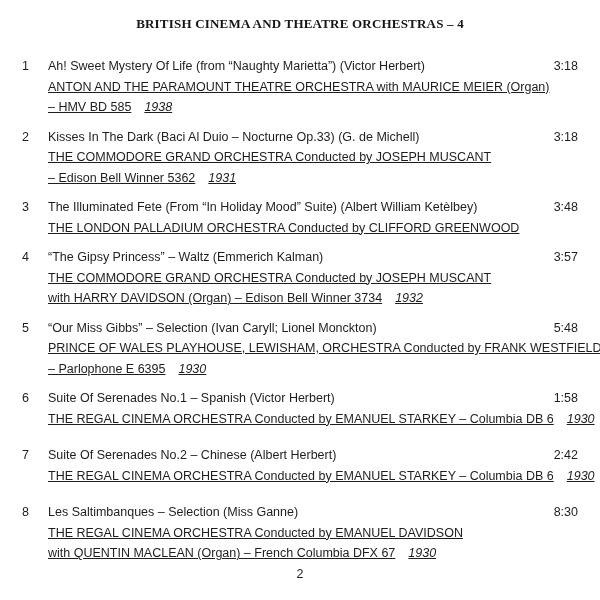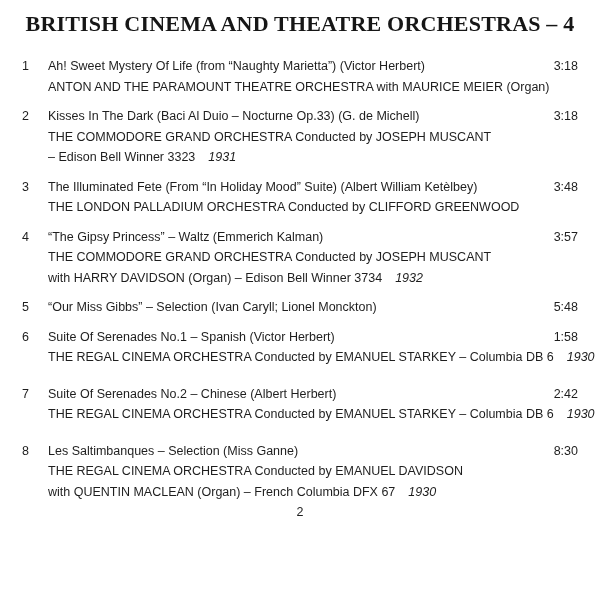--- a/index.html
+++ b/index.html
@@ -16,21 +16,21 @@
   }
   .page {
     box-sizing: border-box;
     width: 600px;
     height: 600px;
     padding: 13px 22px 0 22px;
   }
   .page-title {
     font-family: "Liberation Serif", serif;
     font-weight: bold;
-    font-size: 22px;
+    font-size: 13px;
     line-height: 22px;
     text-align: center;
     letter-spacing: 0.2px;
     margin-bottom: 21px;
     color: #161616;
   }
   .track-list {
     font-size: 12.5px;
     line-height: 20.5px;
   }
@@ -59,20 +59,21 @@
     flex: 1;
     white-space: nowrap;
   }
   .duration {
     flex: none;
     padding-left: 8px;
     text-align: right;
   }
   .detail-line {
     white-space: nowrap;
+    text-decoration: underline;
   }
   .year {
     font-style: italic;
     margin-left: 13px;
   }
   .page-number {
     text-align: center;
     font-size: 12.5px;
     line-height: 16px;
     margin-top: 2px;
@@ -87,34 +88,35 @@
   <div class="track-list">
   <div class="track-row">
     <div class="num">1</div>
     <div class="track-body">
       <div class="title-line">
         <span class="track-title">Ah! Sweet Mystery Of Life (from “Naughty Marietta”) (Victor Herbert)</span>
         <span class="duration">3:18</span>
       </div>
       <div>
             <div class="detail-line"><span>ANTON AND THE PARAMOUNT THEATRE ORCHESTRA with MAURICE MEIER (Organ)</span></div>
+            <div class="detail-line"><span>– HMV BD 585</span><span class="year">1938</span></div>
           </div>
     </div>
   </div>
 
   <div class="track-row">
     <div class="num">2</div>
     <div class="track-body">
       <div class="title-line">
         <span class="track-title">Kisses In The Dark (Baci Al Duio – Nocturne Op.33) (G. de Michell)</span>
         <span class="duration">3:18</span>
       </div>
       <div>
             <div class="detail-line"><span>THE COMMODORE GRAND ORCHESTRA Conducted by JOSEPH MUSCANT</span></div>
-            <div class="detail-line"><span>– Edison Bell Winner 3323</span><span class="year">1931</span></div>
+            <div class="detail-line"><span>– Edison Bell Winner 5362</span><span class="year">1931</span></div>
           </div>
     </div>
   </div>
 
   <div class="track-row">
     <div class="num">3</div>
     <div class="track-body">
       <div class="title-line">
         <span class="track-title">The Illuminated Fete (From “In Holiday Mood” Suite) (Albert William Ketèlbey)</span>
         <span class="duration">3:48</span>
@@ -139,20 +141,24 @@
     </div>
   </div>
 
   <div class="track-row">
     <div class="num">5</div>
     <div class="track-body">
       <div class="title-line">
         <span class="track-title">“Our Miss Gibbs” – Selection (Ivan Caryll; Lionel Monckton)</span>
         <span class="duration">5:48</span>
       </div>
+      <div>
+            <div class="detail-line"><span>PRINCE OF WALES PLAYHOUSE, LEWISHAM, ORCHESTRA Conducted by FRANK WESTFIELD</span></div>
+            <div class="detail-line"><span>– Parlophone E 6395</span><span class="year">1930</span></div>
+          </div>
     </div>
   </div>
 
   <div class="track-row short">
     <div class="num">6</div>
     <div class="track-body">
       <div class="title-line">
         <span class="track-title">Suite Of Serenades No.1 – Spanish (Victor Herbert)</span>
         <span class="duration">1:58</span>
       </div>

